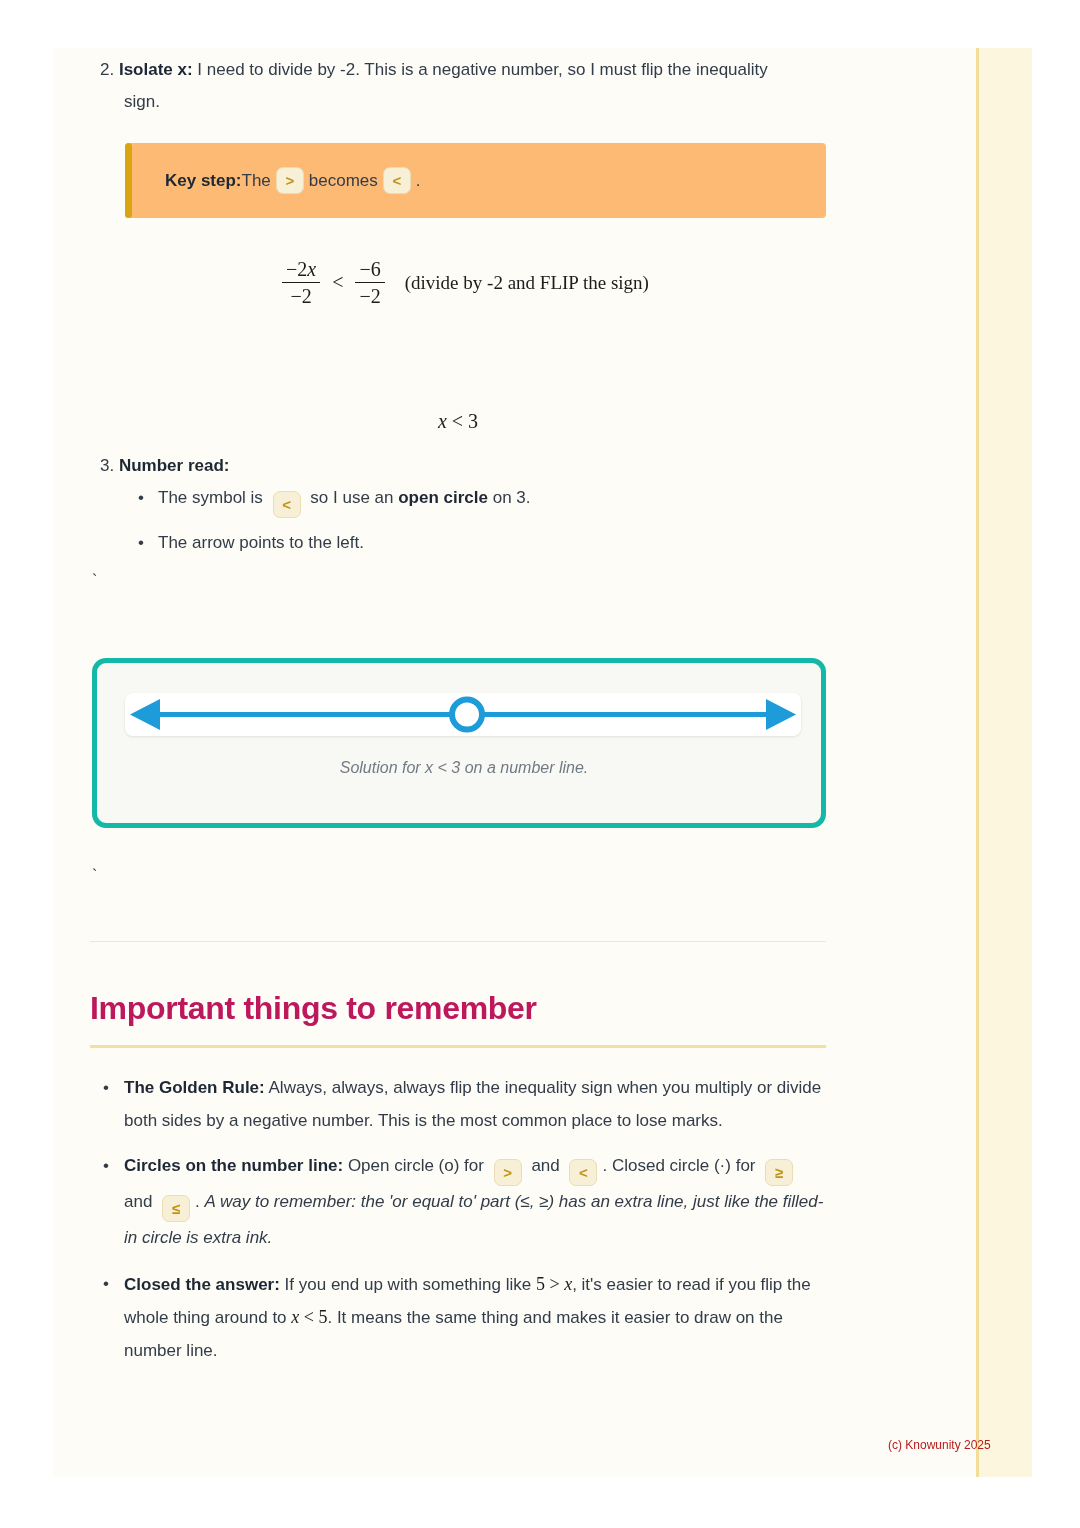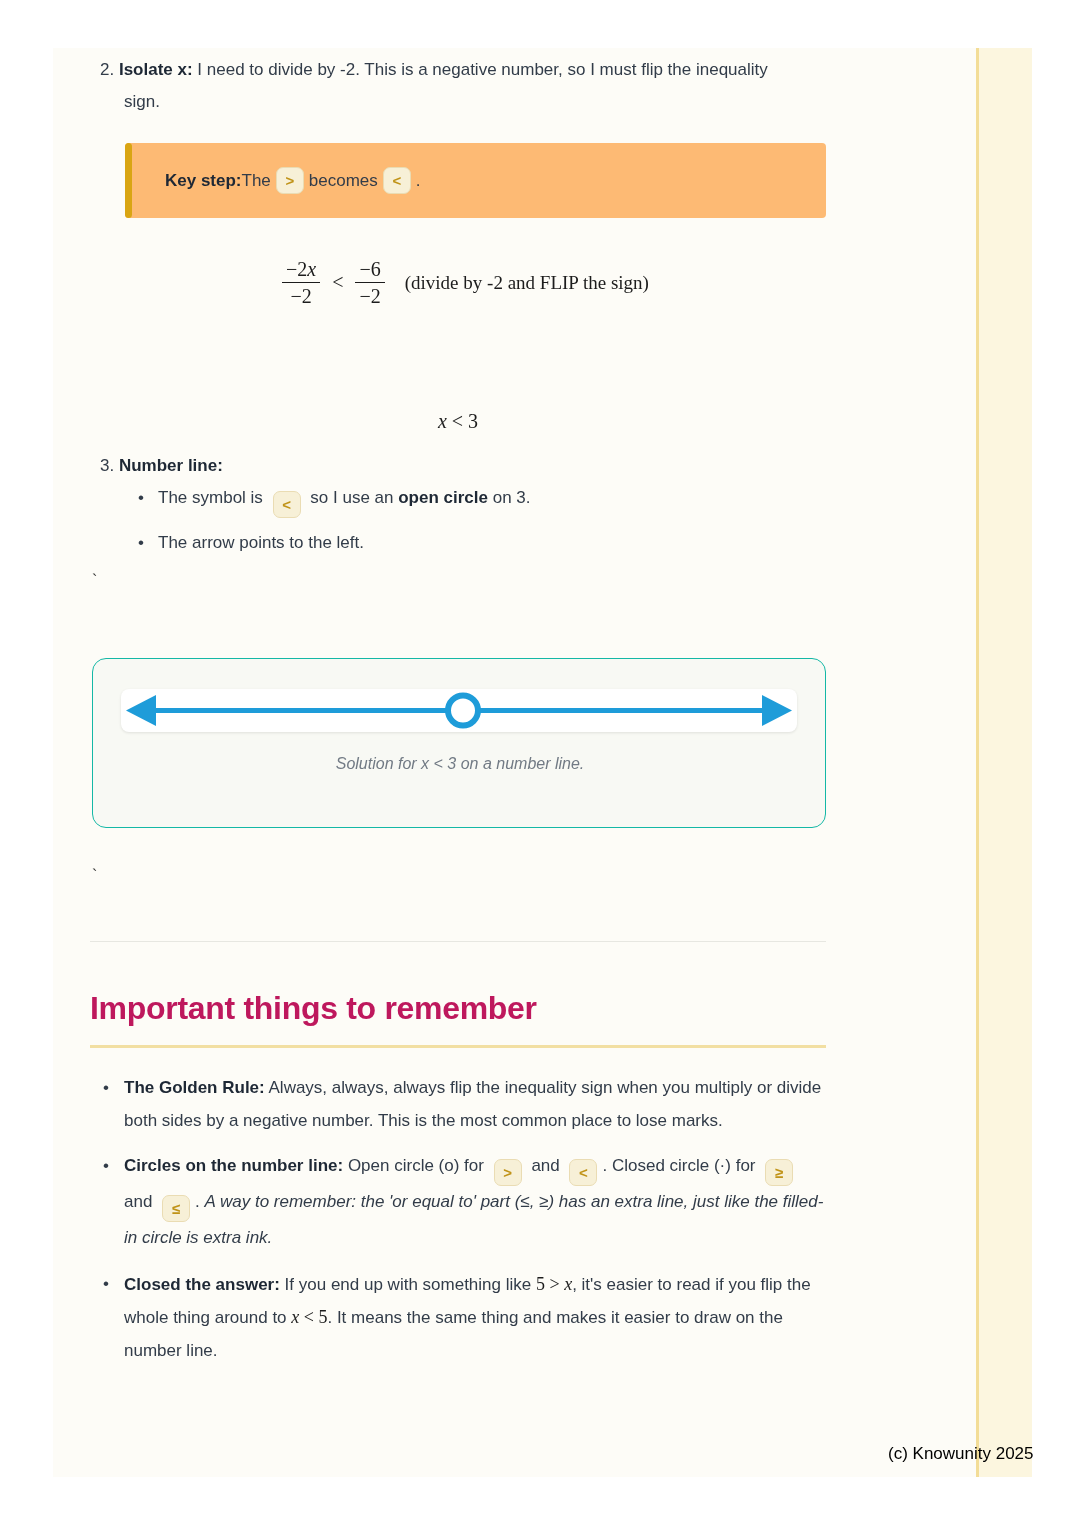--- a/index.html
+++ b/index.html
@@ -58,21 +58,21 @@
   
   .sub-bullet { position:absolute; left:140px; width:680px; font-size:17px; line-height:30px; }
   .sub-bullet::before { content:"•"; position:absolute; left:-2px; top:0; color:#323c49; }
   .sub-bullet .bt { padding-left:18px; display:block; }
 
   .tick { position:absolute; left:92px; font-size:16px; color:#3a3a3a; }
 
   
   .figure-card {
     position:absolute; left:92px; top:658px; width:734px; height:170px;
-    background:#f8f9f4; border:1px solid #14b8a6; border-radius:14px;
+    background:#f8f9f4; border:5px solid #14b8a6; border-radius:14px;
   }
   .nl-bar {
     position:absolute; left:28px; top:30px; width:676px; height:43px;
     background:#ffffff; border-radius:8px; box-shadow:0 1px 3px rgba(0,0,0,0.10);
   }
   .nl-bar svg { display:block; }
   .figure-caption {
     position:absolute; left:0; top:96px; width:734px; text-align:center;
     font-style:italic; font-size:16px; color:#717a84;
   }
@@ -85,21 +85,21 @@
   }
   .imp-underline { position:absolute; left:90px; top:1045px; width:736px; height:3px; background:#f2dfa2; }
 
   .imp-list { position:absolute; left:103px; top:1072px; width:727px; }
   .imp-item { position:relative; padding-left:21px; font-size:17px; line-height:32.5px; margin-bottom:13px; }
   .imp-item::before { content:"•"; position:absolute; left:0; top:0; color:#323c49; }
   .imp-item .it { font-style:italic; }
   .imp-item .m { font-family:"Liberation Serif","DejaVu Serif",serif; font-size:18px; color:#1c1c1c; }
 
   .footer {
-    position:absolute; left:888px; top:1438px; font-size:17px; color:#000000; z-index:3;margin-top:6px;
+    position:absolute; left:888px; top:1438px; font-size:12px; color:#b91c1c; z-index:3;
   }
 </style>
 </head>
 <body>
 
 <div class="page"></div>
 <div class="margin-strip"></div>
 
 <div class="content">
 
@@ -130,21 +130,21 @@
       <span class="den">−2</span>
     </span>
     <span class="math-note">(divide by -2 and FLIP the sign)</span>
   </div>
 
   <div class="math-result serif">
     <span class="mvar">x</span><span> &lt; 3</span>
   </div>
 
   <div class="numbered body-text" style="top:450px;">
-    <span class="txt"><span>3.</span>&nbsp;<b>Number line:</b></span>
+    <span class="txt"><span>3.</span>&nbsp;<b>Number read:</b></span>
   </div>
 
   <div class="sub-bullet" style="top:483px;">
     <span class="bt">
       <span>The symbol is </span><span class="chip">&lt;</span><span> so I use an </span><b>open circle</b><span> on 3.</span>
     </span>
   </div>
   <div class="sub-bullet" style="top:528px;">
     <span class="bt">The arrow points to the left.</span>
   </div>

